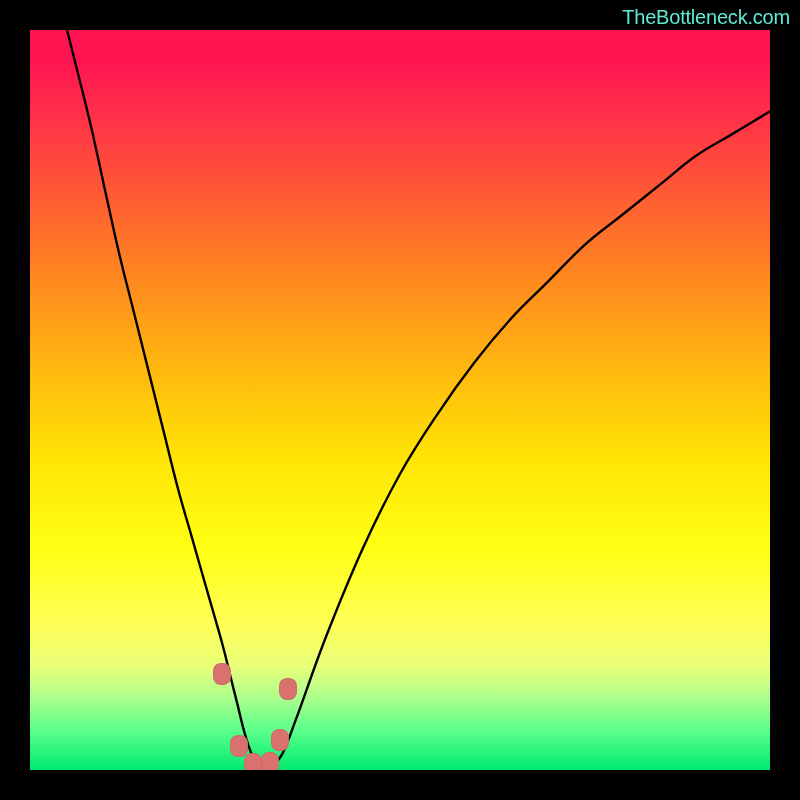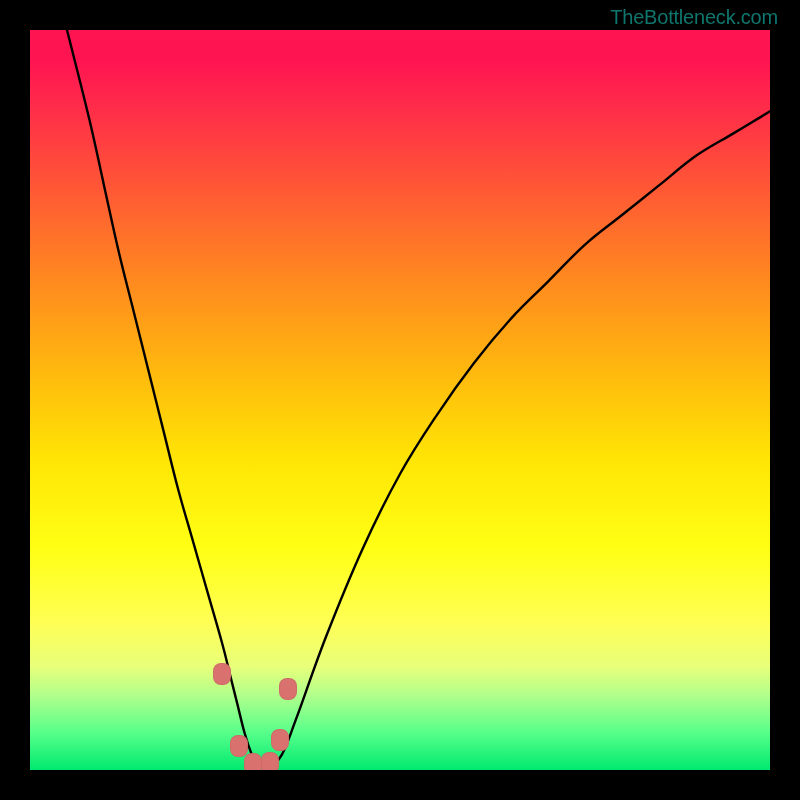--- a/index.html
+++ b/index.html
@@ -55,24 +55,24 @@
     width: 18px;
     height: 22px;
     border-radius: 8px;
     background: #d9716f;
     transform: translate(-50%, -50%);
     box-shadow: inset 0 0 0 1px rgba(0,0,0,0.05);
   }
   .watermark {
     position: absolute;
     top: 6px;
-    right: 22px;
+    right: 10px;
     font-family: Arial, Helvetica, sans-serif;
     font-size: 20px;
-    color: #0f766e;
+    color: #5eead4;
     font-weight: 500;
     letter-spacing: -0.2px;
     user-select: none;
   }
 </style>
 </head>
 <body>
 
 <div class="frame">
   <div class="watermark">TheBottleneck.com</div>

